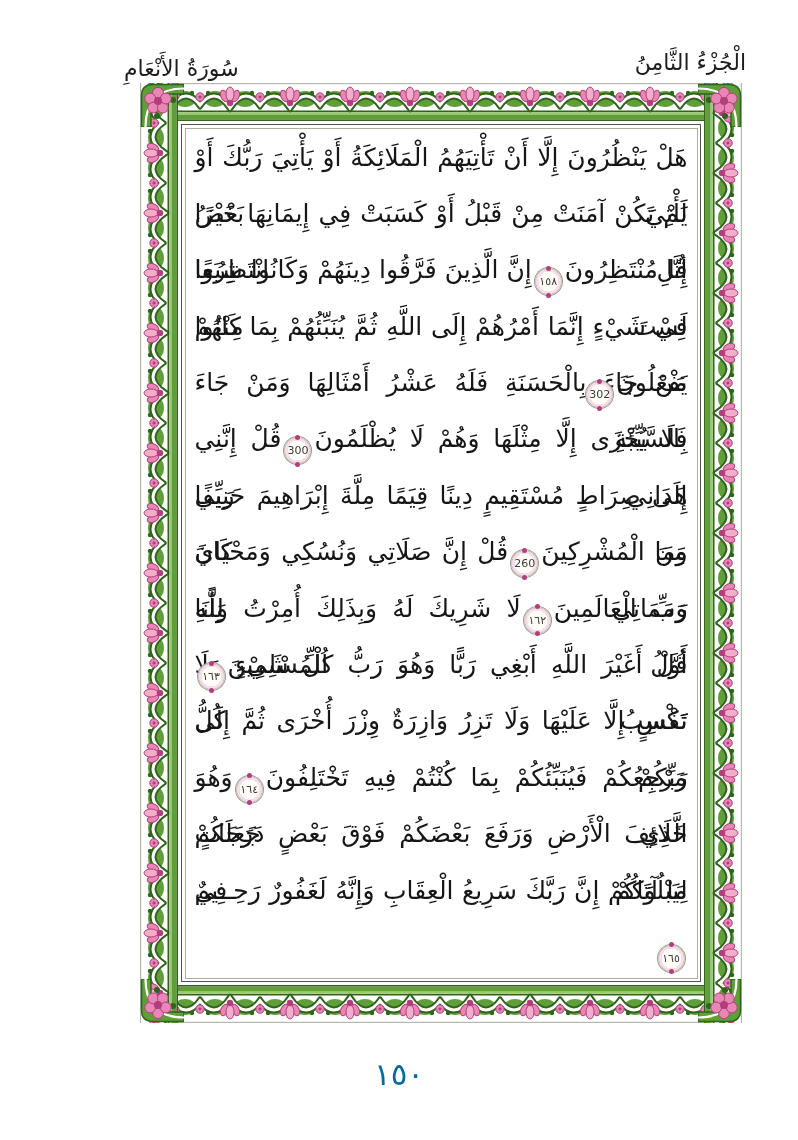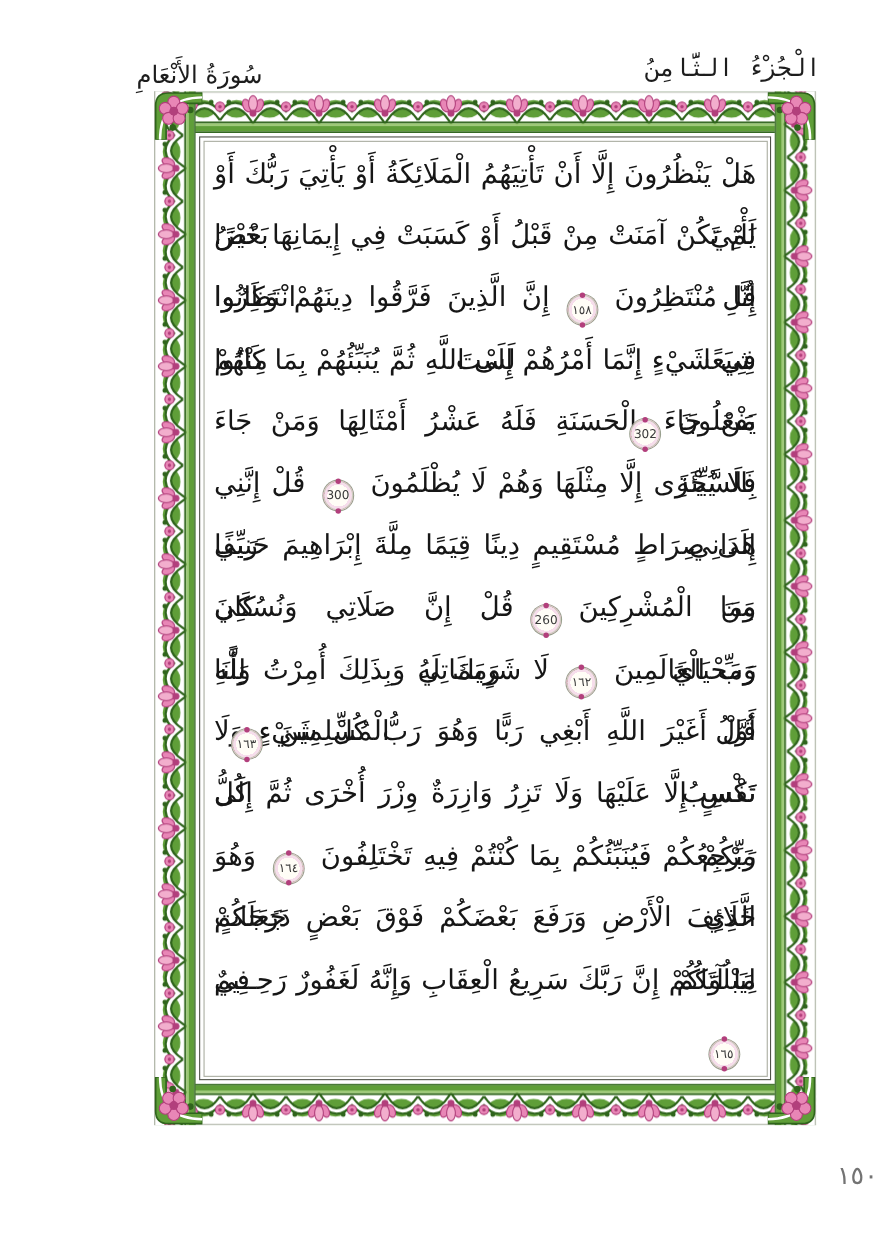--- a/index.html
+++ b/index.html
@@ -1,21 +1,21 @@
 <!DOCTYPE html>
 <html lang="ar" style="--border-green: #5f9e38; --border-green-light: #9cca72; --border-green-dark: #2f641c; --flower-pink: #e886b6; --flower-pink-light: #f2aecd; --flower-pink-dark: #b23f7c; --text-color: #161616;"><head>
 <meta charset="utf-8">
 <style>
   html,body{margin:0;padding:0;background:#ffffff;}
   .page{position:relative;width:798px;height:1140px;background:#fff;overflow:hidden;
         font-family:"DejaVu Sans",sans-serif;color:var(--text-color,#161616);}
 
   
   .hdr{position:absolute;font-size:22px;color:#1d1d1d;white-space:nowrap;}
-  .hdr-right{top:50px;right:52px;font-family:Liberation Mono, monospace;}
+  .hdr-right{top:50px;right:52px;}
   .hdr-left{top:56px;left:100px;margin-left:24px;}
 
   
   .frame{position:absolute;left:140px;top:83px;width:602px;height:940px;}
   .strip{position:absolute;overflow:hidden;}
   .strip svg{display:block;}
   .strip-top{left:0;top:0;width:602px;height:38px;}
   .strip-bottom{left:0;top:902px;width:602px;height:38px;transform:scaleY(-1);}
   .strip-left,.strip-right{width:940px;height:38px;transform-origin:0 0;left:0;top:0;}
   .strip-left{transform:rotate(-90deg) translateX(-940px);}
@@ -45,33 +45,33 @@
 
   
   .text-area{position:absolute;inset:0;padding:1px 9px 0 9px;}
   .quran-line{height:56.4px;line-height:56.4px;font-size:25px;color:var(--text-color,#161616);
       text-align:justify;text-align-last:justify;-moz-text-align-last:justify;
       text-justify:inter-word;white-space:normal;overflow:visible;direction:rtl;}
   .ayah-text{letter-spacing:0;}
 
   
   .ayah-marker{display:inline-flex;align-items:center;justify-content:center;
-      width:27px;height:27px;border-radius:50%;position:relative;vertical-align:-7px;margin:0 16px;
+      width:27px;height:27px;border-radius:50%;position:relative;vertical-align:-7px;margin:0 3px;
       background:radial-gradient(circle at 50% 50%, #fffdf6 0 52%, #f6ddeb 52% 66%,
                  var(--flower-pink) 66% 82%, #f2f5ec 82% 100%);
       box-shadow:0 0 0 1px #99a08e, inset 0 0 0 1px #cdd1c1;}
   .ayah-marker::before,.ayah-marker::after{content:"";position:absolute;left:11px;width:5px;height:5px;
       border-radius:50%;background:var(--flower-pink-dark);}
   .ayah-marker::before{top:-2.5px;}
   .ayah-marker::after{bottom:-2.5px;}
   .ayah-number{font-size:11px;line-height:1;color:#3a3a3a;text-align:center;}
 
   
-  .page-number{position:absolute;left:0;right:0;top:1056px;text-align:right;
-      font-size:23px;color:#737373;}
+  .page-number{position:absolute;left:0;right:0;top:1056px;text-align:center;
+      font-size:31px;color:#0369a1;}
 
   .defs-holder{position:absolute;width:0;height:0;overflow:hidden;}
 </style>
 </head>
 <body>
 
 <div class="page">
 
   <div class="hdr hdr-right" dir="rtl">الْجُزْءُ الثَّامِنُ</div>
   <div class="hdr hdr-left" dir="rtl">سُورَةُ الأَنْعَامِ</div>

